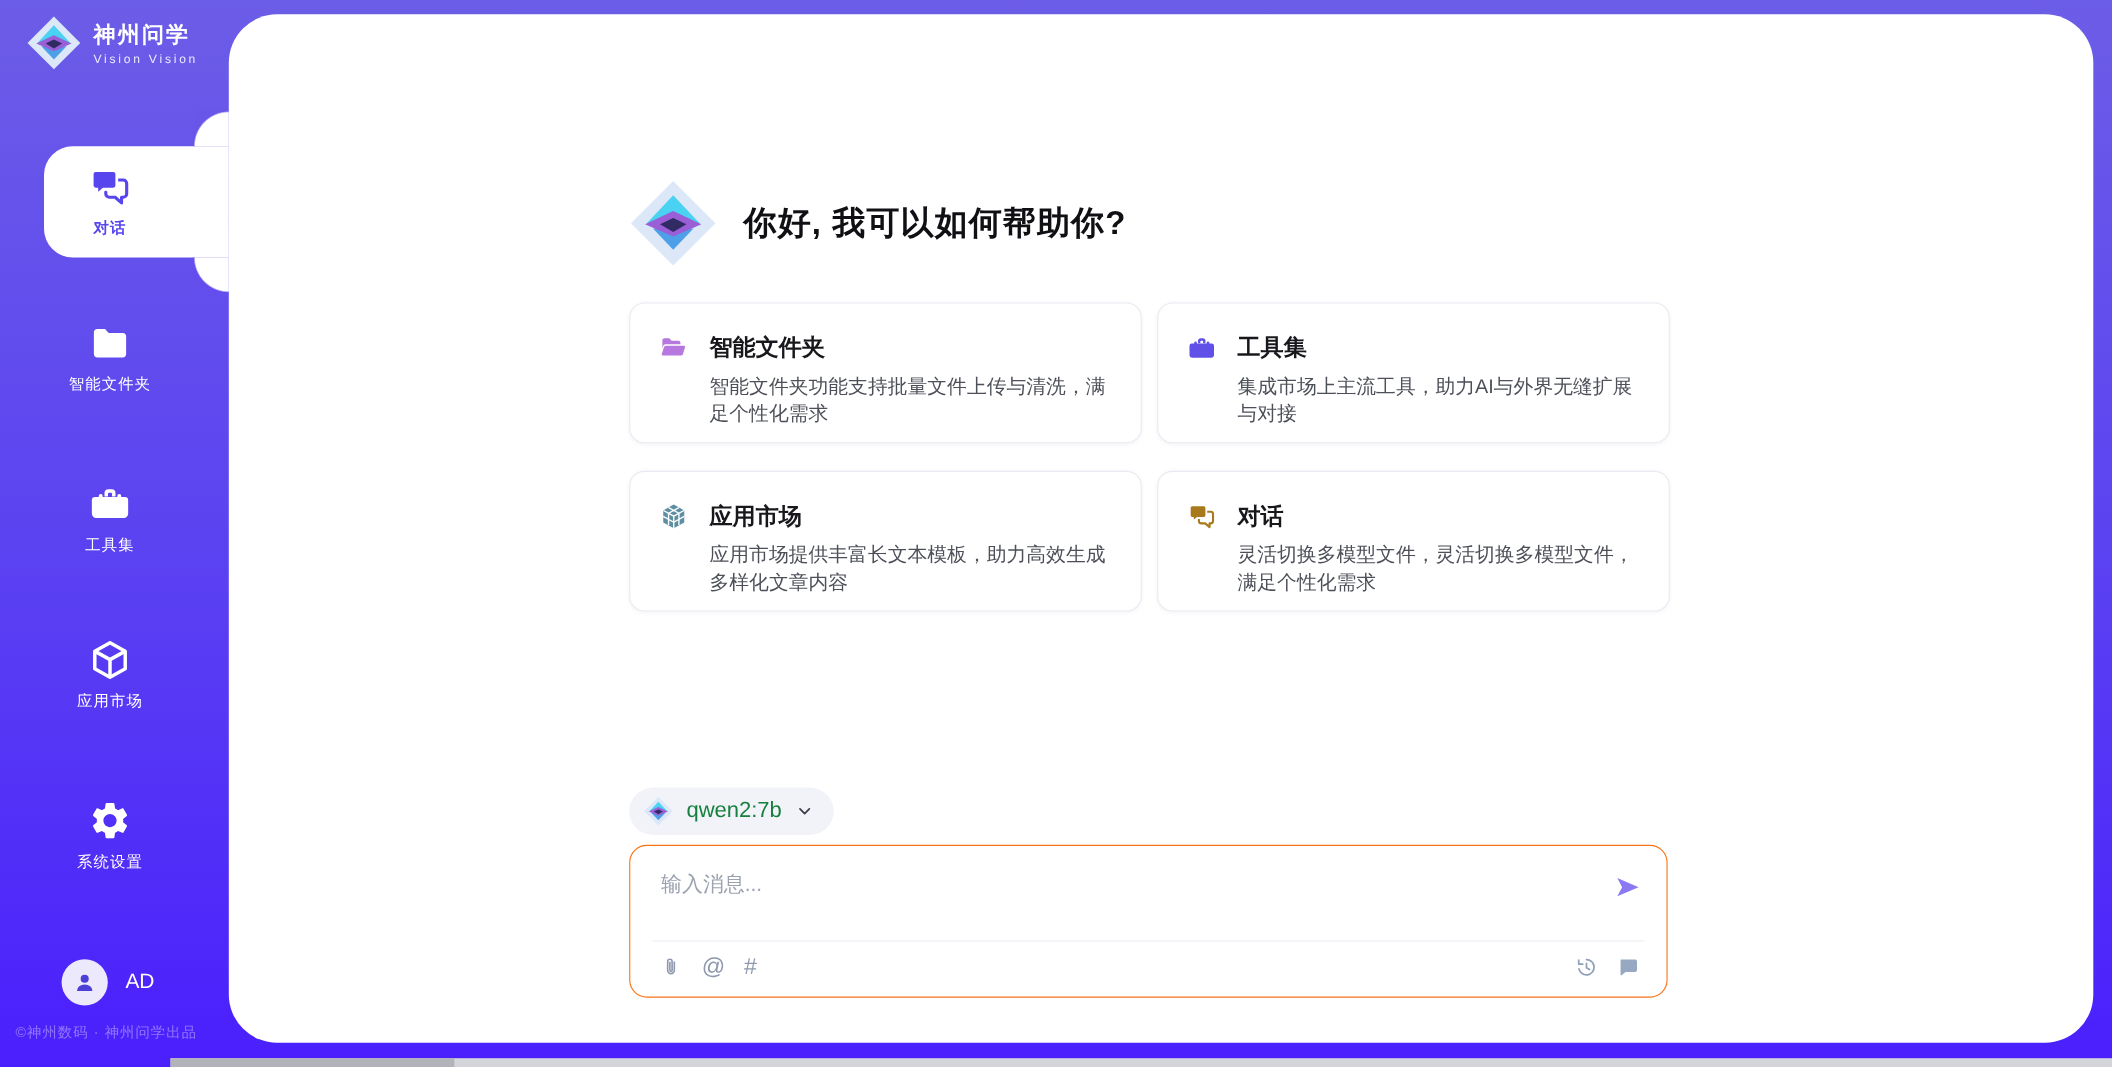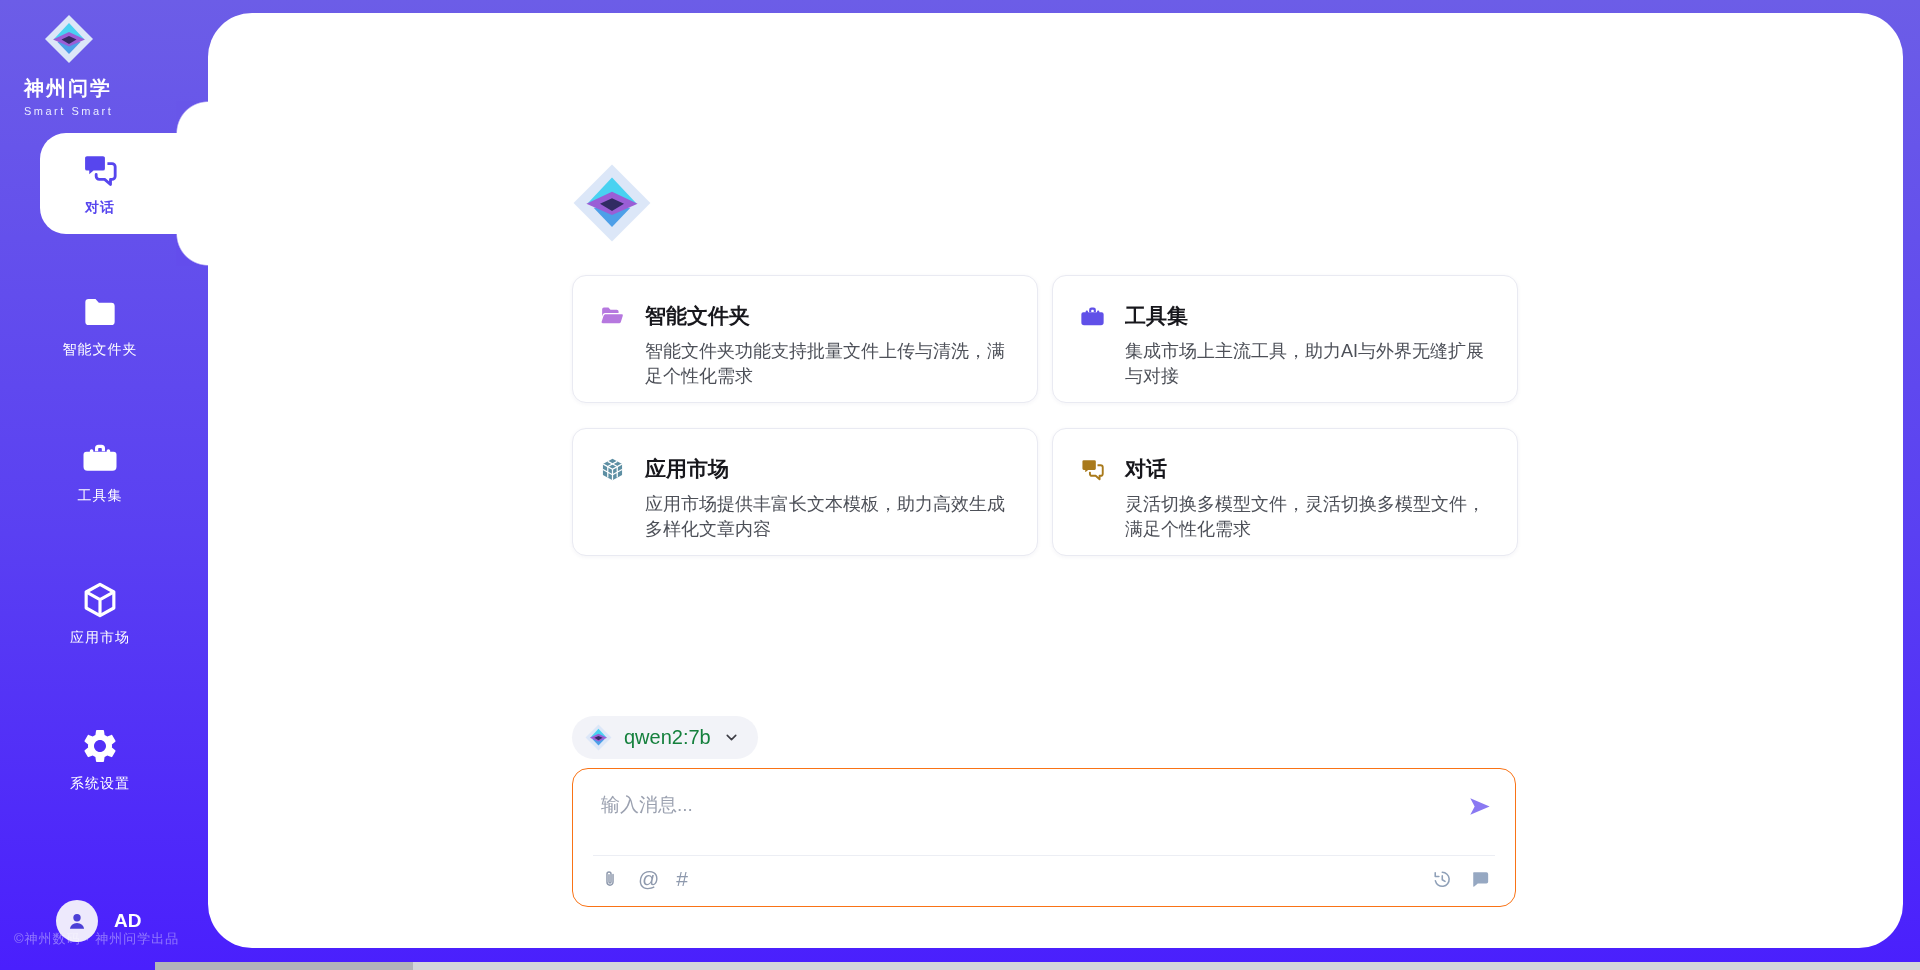--- a/index.html
+++ b/index.html
@@ -4,21 +4,21 @@
 <style>
   * { margin:0; padding:0; box-sizing:border-box; }
   html,body { width:1920px; height:970px; overflow:hidden; }
   body {
     font-family:"Liberation Sans","DejaVu Sans",sans-serif;
     position:relative;
     background:linear-gradient(180deg,#6C5DE7 0%,#5A40F2 55%,#4A1FFD 100%);
   }
   
   .sidebar { position:absolute; left:0; top:0; width:208px; height:970px; }
-  .brand { position:absolute; left:24px; top:14px; display:flex; align-items:center; gap:11px;flex-direction:column; }
+  .brand { position:absolute; left:24px; top:14px; display:flex; align-items:center; gap:11px; }
   .brand svg { width:50px; height:50px; }
   .brand-name { font-size:20px; font-weight:700; color:#fff; letter-spacing:2px; }
   .brand-sub { font-size:11px; color:#E9ECFF; letter-spacing:2.5px; margin-top:3px; }
 
   .tab-active { position:absolute; left:40px; top:133px; width:168px; height:101px;
     background:#fff; border-radius:26px 0 0 26px; }
   .fillet { position:absolute; left:176px; width:32px; height:32px; }
   .fillet-top { top:101px; background:radial-gradient(circle 32px at 100% 100%, #fff 30.5px, #6856E9 32px); }
   .fillet-bottom { top:234px; background:radial-gradient(circle 32px at 100% 0%, #fff 30.5px, #634DEC 32px); }
 
@@ -26,21 +26,21 @@
     align-items:center; gap:9px; cursor:pointer; }
   .nav-item .nav-label { font-size:14px; color:#fff; letter-spacing:1px; }
   .nav-item.active .nav-label { color:#5746EE; font-weight:600; }
   .nav-item svg { width:40px; height:40px; }
   .ni-chat   { top:150px; }
   .ni-folder { top:292px; }
   .ni-tool   { top:438px; }
   .ni-cube   { top:580px; }
   .ni-gear   { top:726px; }
 
-  .user { position:absolute; left:56px; top:900px; display:flex; align-items:center; gap:16px; cursor:pointer;font-weight:bold; }
+  .user { position:absolute; left:56px; top:872px; display:flex; align-items:center; gap:16px; cursor:pointer; }
   .avatar { width:42px; height:42px; border-radius:50%; background:#EDE9FC; display:flex;
     align-items:center; justify-content:center; }
   .avatar svg { width:26px; height:26px; }
   .user-name { font-size:19px; color:#fff; }
   .copyright { position:absolute; left:14px; top:930px; font-size:13px; color:rgba(255,255,255,0.38); letter-spacing:1px; }
 
   
   .main { position:absolute; left:208px; top:13px; right:17px; bottom:22px;
     background:#fff; border-radius:44px; }
 
@@ -95,21 +95,21 @@
   <div class="brand">
     <svg viewBox="0 0 100 100">
       <polygon points="50,2 98,50 50,98 2,50" fill="#DCE7F8"></polygon>
       <polygon points="50,18 80,50 20,50" fill="#49D2F1"></polygon>
       <polygon points="27,56 73,56 50,80" fill="#4D9FE8"></polygon>
       <polygon points="18,51 50,36 82,51 50,65" fill="#9A5ED6"></polygon>
       <polygon points="35,51 50,44 65,51 50,60" fill="#312B63"></polygon>
     </svg>
     <div>
       <div class="brand-name">神州问学</div>
-      <div class="brand-sub">Smart Smart</div>
+      <div class="brand-sub">Vision Vision</div>
     </div>
   </div>
 
   <div class="tab-active"></div>
   <div class="fillet fillet-top"></div>
   <div class="fillet fillet-bottom"></div>
 
   <div class="nav-item active ni-chat">
     <svg viewBox="0 0 24 24" style="color:#5746EE">
       <path d="M11.6 8.2h7.6a1.9 1.9 0 0 1 1.9 1.9v5.6a1.9 1.9 0 0 1-1.9 1.9h-.9v3.1l-3.5-3.1h-3.2a1.9 1.9 0 0 1-1.9-1.9v-1" fill="none" stroke="currentColor" stroke-width="1.7" stroke-linejoin="round" stroke-linecap="round"></path>
@@ -168,20 +168,21 @@
 <div class="main">
 
   <div class="welcome">
     <svg viewBox="0 0 100 100">
       <polygon points="50,2 98,50 50,98 2,50" fill="#DCE7F8"></polygon>
       <polygon points="50,18 80,50 20,50" fill="#49D2F1"></polygon>
       <polygon points="27,56 73,56 50,80" fill="#4D9FE8"></polygon>
       <polygon points="18,51 50,36 82,51 50,65" fill="#9A5ED6"></polygon>
       <polygon points="35,51 50,44 65,51 50,60" fill="#312B63"></polygon>
     </svg>
+    <div class="greeting">你好, 我可以如何帮助你?</div>
   </div>
 
   <div class="cards">
 
     <div class="card">
       <div class="card-head">
         <svg viewBox="0 0 24 24" class="ic-openfolder">
           <g fill="currentColor">
             <path d="M2.8 5.6a1.6 1.6 0 0 1 1.6-1.6h4l1.8 2h5.6a1.6 1.6 0 0 1 1.6 1.6v1.2H5.3a2 2 0 0 0-1.9 1.4l-.6 1.9z"></path>
             <path d="M5.6 10h14.6a1 1 0 0 1 .95 1.3l-1.75 5.6a1.6 1.6 0 0 1-1.53 1.1H3.3a1 1 0 0 1-.95-1.3l1.7-5.4A2.2 2.2 0 0 1 5.6 10z"></path>

